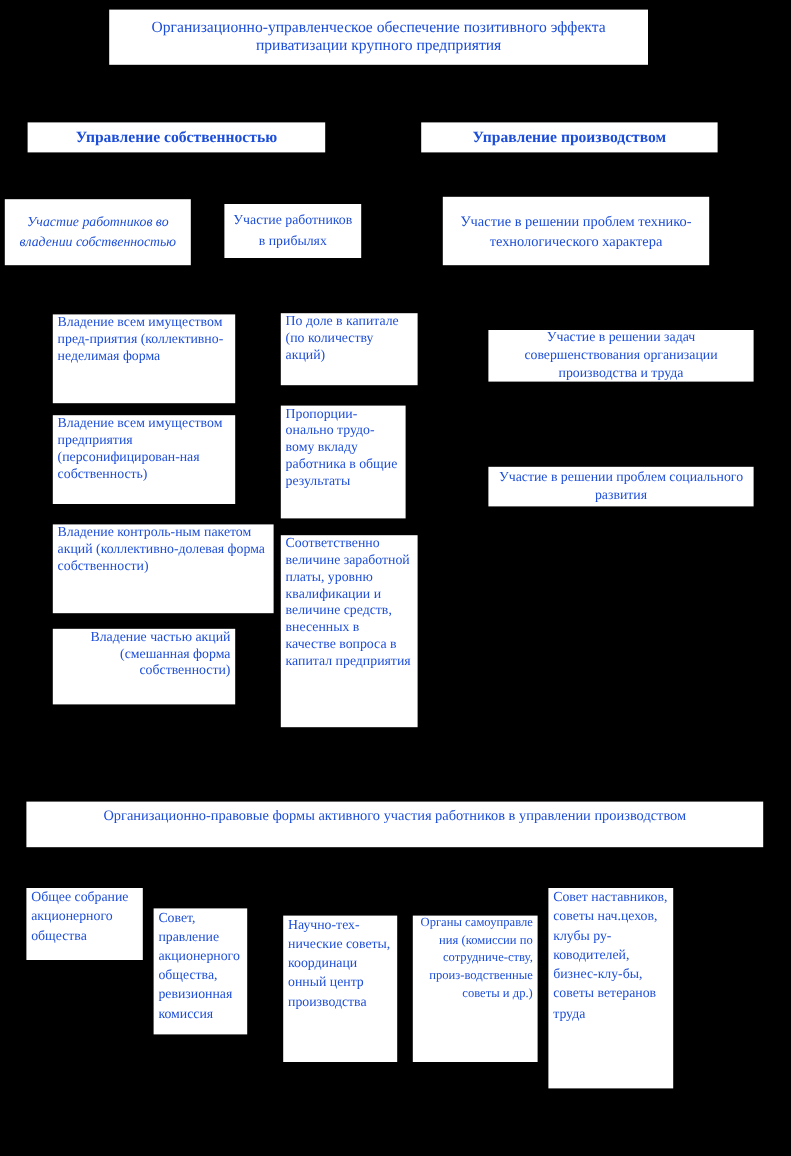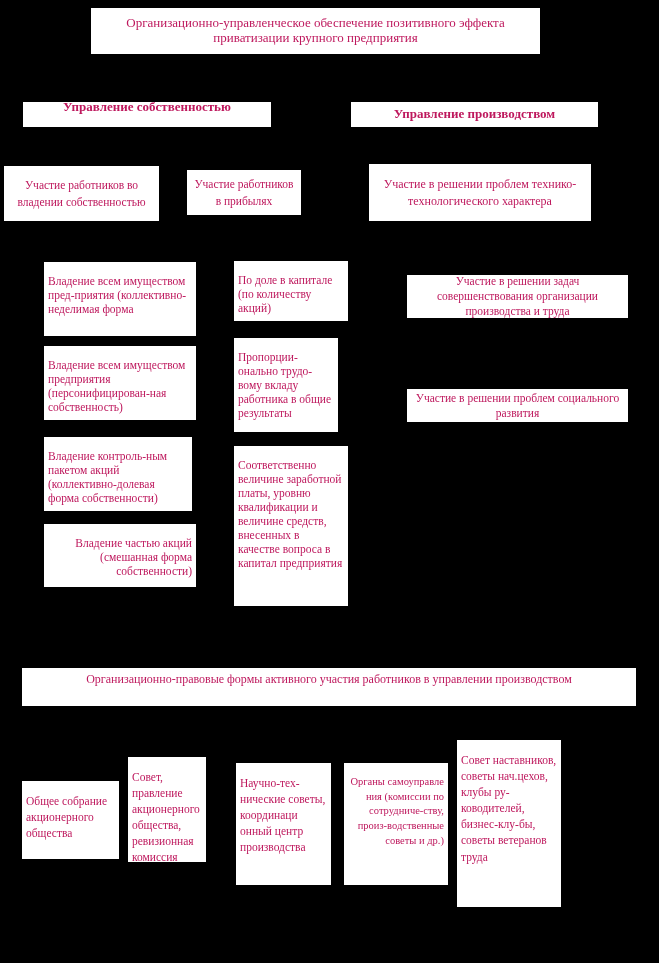--- a/index.html
+++ b/index.html
@@ -12,24 +12,24 @@
     position: relative;
     width: 659px;
     height: 963px;
     background: #000000;
     overflow: hidden;
     font-family: "Liberation Serif", "DejaVu Serif", serif;
   }
   .box {
     position: absolute;
     background: #ffffff;
-    color: #be185d;
+    color: #1d4ed8;
     box-sizing: border-box;
     overflow: hidden;
-    padding: 12px 4px;
+    padding: 0 4px;
     line-height: 1.12;
   }
   .ctr      { text-align: center; }
   .lft      { text-align: left; }
   .bold     { font-weight: bold; }
   .vcenter  { display: flex; flex-direction: column; justify-content: center; }
   .vtop     { display: block; }
   .f13 { font-size: 13px; }
   .f12 { font-size: 12px; }
   .f11 { font-size: 11.5px; }
@@ -40,49 +40,49 @@
 </style>
 </head>
 <body style="background: rgb(0, 0, 0);">
 
 <div id="canvas" style="background: rgb(0, 0, 0);">
 
   <div class="box ctr vcenter f13" style="left:91px; top:8px; width:449px; height:46px;">
     <span>Организационно-управленческое обеспечение позитивного эффекта приватизации крупного предприятия</span>
   </div>
 
-  <div class="box ctr vcenter bold f13" style="left:23px; top:102px; width:248px; height:25px;justify-content:flex-end;">
+  <div class="box ctr vcenter bold f13" style="left:23px; top:102px; width:248px; height:25px;">
     <span>Управление собственностью</span>
   </div>
 
   <div class="box ctr vcenter bold f13" style="left:351px; top:102px; width:247px; height:25px;">
     <span>Управление производством</span>
   </div>
 
-  <div class="box ctr vcenter f11 lh14" style="left:4px; top:166px; width:155px; height:55px;">
+  <div class="box ctr vcenter f11 lh14" style="left:4px; top:166px; width:155px; height:55px;font-style:italic;">
     <span>Участие работников во владении собственностью</span>
   </div>
 
   <div class="box ctr vcenter f11 lh14" style="left:187px; top:170px; width:114px; height:45px;">
     <span>Участие работников в прибылях</span>
   </div>
 
   <div class="box ctr vcenter f12 lh14" style="left:369px; top:164px; width:222px; height:57px;">
     <span>Участие в решении проблем технико-технологического характера</span>
   </div>
 
   <div class="box lft vtop f11 lh12" style="left:44px; top:262px; width:152px; height:74px;">
     <span>Владение всем имуществом пред-приятия (коллективно-неделимая форма</span>
   </div>
 
   <div class="box lft vtop f11 lh12" style="left:44px; top:346px; width:152px; height:74px;">
     <span>Владение всем имуществом предприятия (персонифицирован-ная собственность)</span>
   </div>
 
-  <div class="box lft vtop f11 lh12" style="left:44px; top:437px; width:148px; height:74px;">
+  <div class="box lft vtop f11 lh12" style="left:44px; top:437px; width:184px; height:74px;">
     <span>Владение контроль-ным пакетом акций (коллективно-долевая форма собственности)</span>
   </div>
 
   <div class="box lft vtop f11 lh12" style="left:44px; top:524px; width:152px; height:63px;text-align:right;">
     <span>Владение частью акций (смешанная форма собственности)</span>
   </div>
 
   <div class="box lft vtop f11 lh12" style="left:234px; top:261px; width:114px; height:60px;">
     <span>По доле в капитале (по количеству акций)</span>
   </div>
@@ -100,21 +100,21 @@
   </div>
 
   <div class="box ctr vcenter f11 lh13" style="left:407px; top:389px; width:221px; height:33px;">
     <span>Участие в решении проблем социального развития</span>
   </div>
 
   <div class="box ctr vtop f12" style="left:22px; top:668px; width:614px; height:38px; padding-top:5px;">
     <span>Организационно-правовые формы активного участия работников в управлении производством</span>
   </div>
 
-  <div class="box lft vtop f11 lh14" style="left:22px; top:740px; width:97px; height:78px;margin-top:41px;">
+  <div class="box lft vtop f11 lh14" style="left:22px; top:740px; width:97px; height:60px;">
     <span>Общее собрание акционерного общества</span>
   </div>
 
   <div class="box lft vtop f11 lh14" style="left:128px; top:757px; width:78px; height:105px;">
     <span>Совет, правление акционерного общества, ревизионная комиссия</span>
   </div>
 
   <div class="box lft vtop f11 lh14" style="left:236px; top:763px; width:95px; height:122px;">
     <span>Научно-тех-нические  советы, координаци онный центр производства</span>
   </div>

